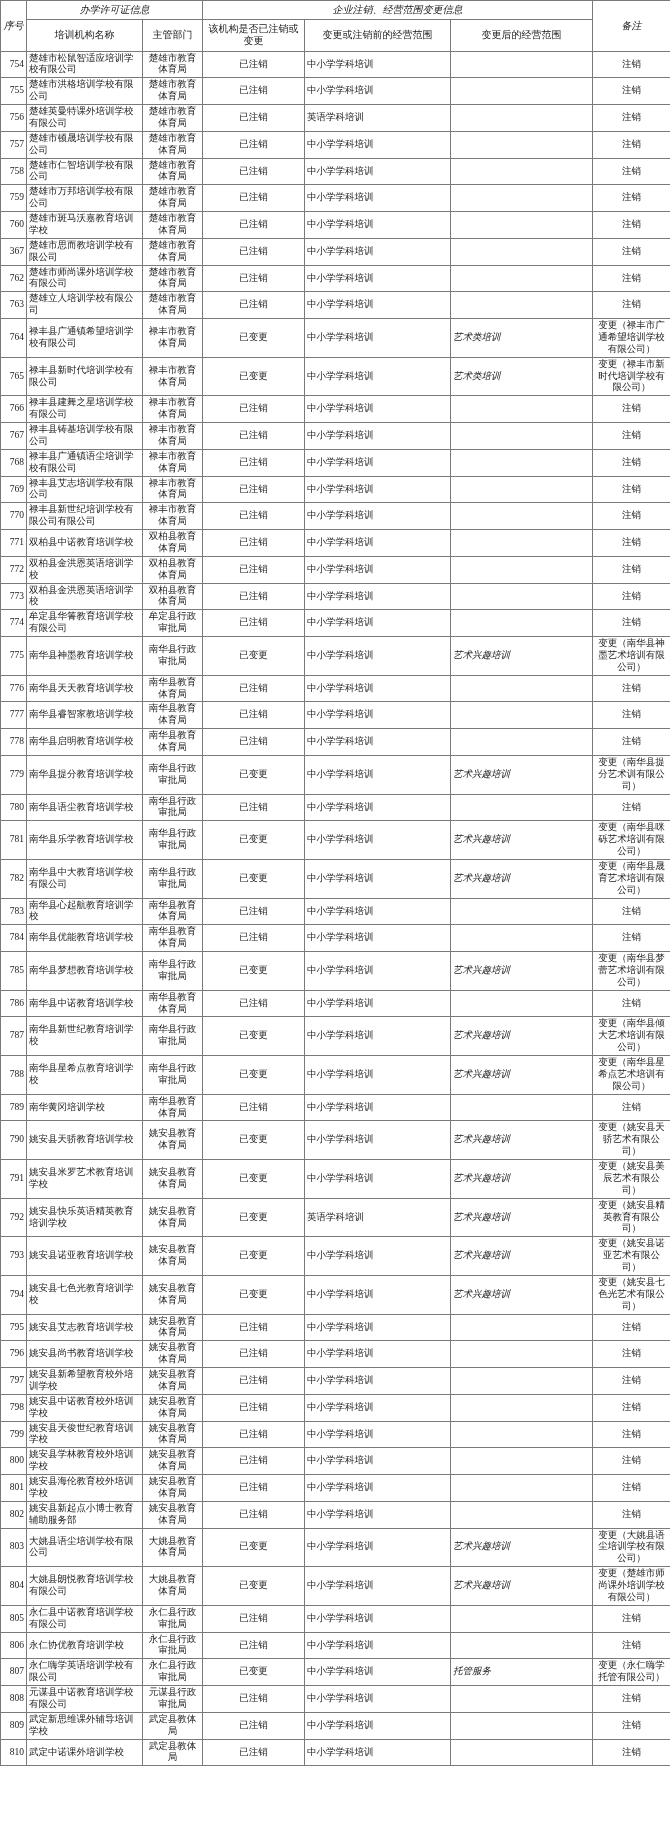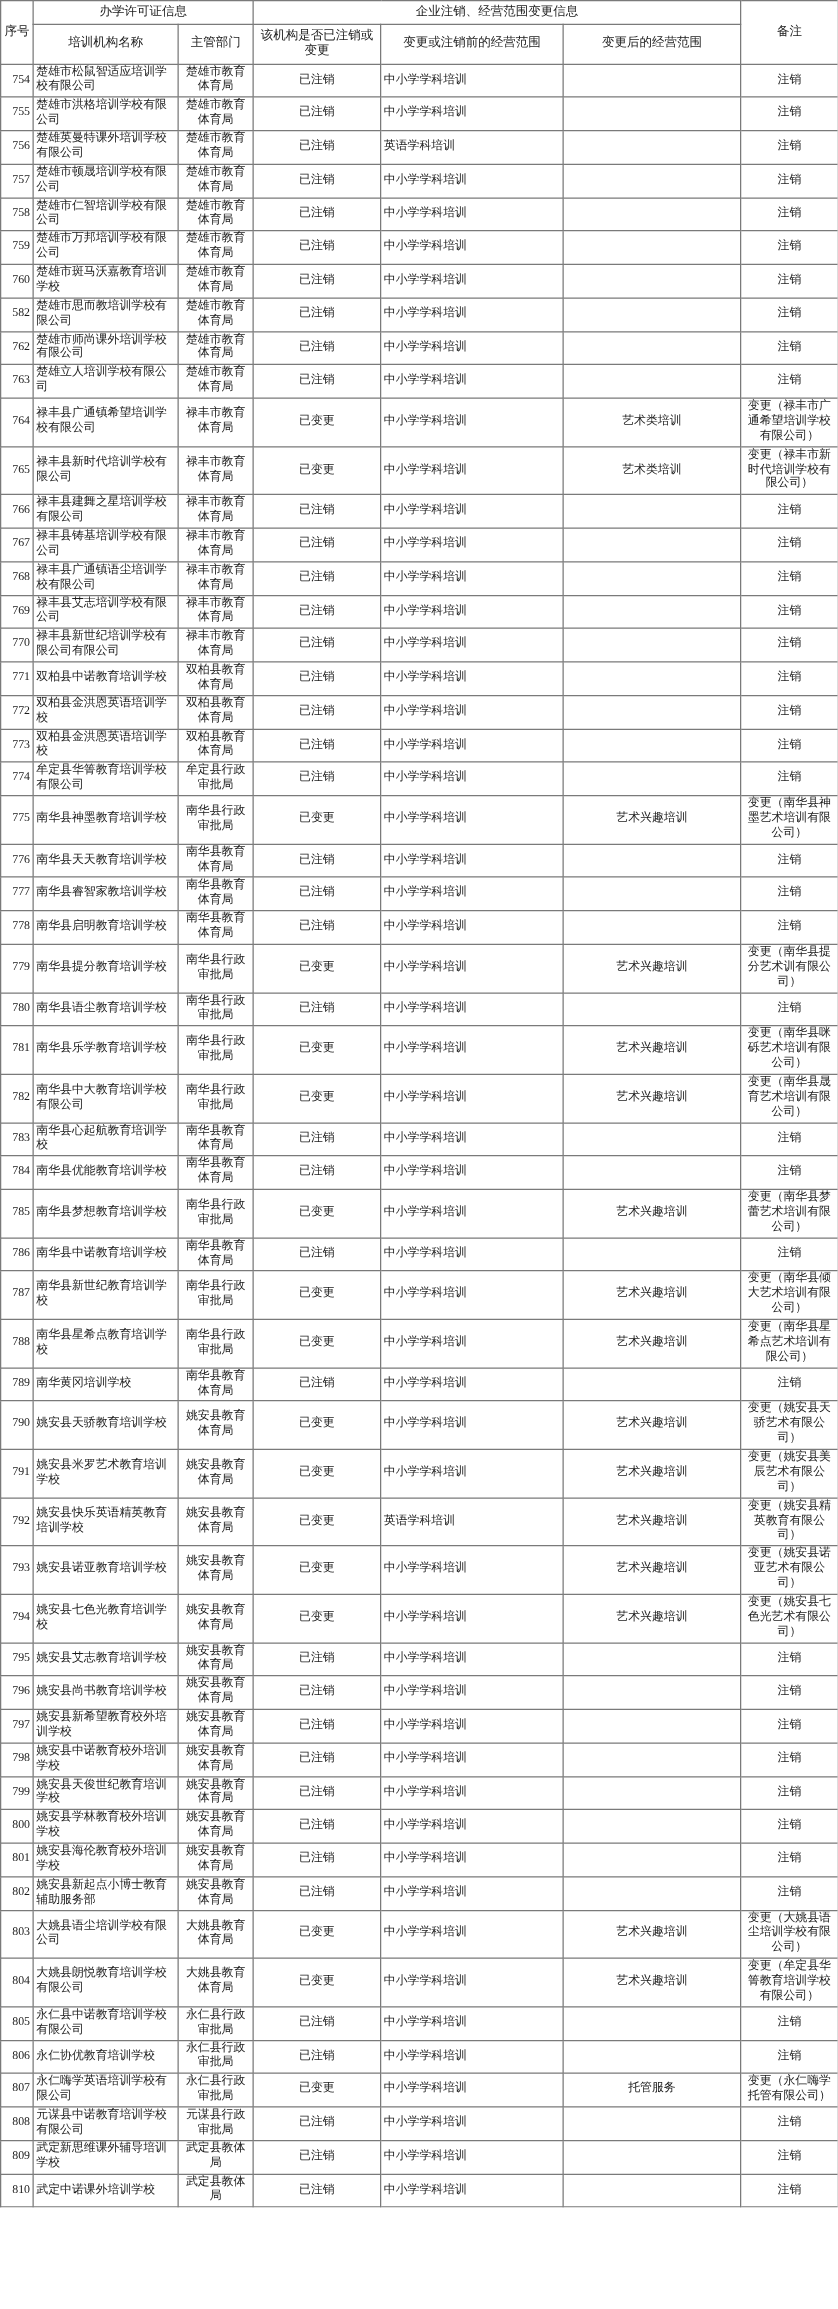--- a/index.html
+++ b/index.html
@@ -29,36 +29,37 @@
   }
   
   #doc-table thead th {
     text-align: center;
     font-size: 10px;
     padding: 3px 2px;
     line-height: 1.22;
   }
   thead tr:first-child th {
     border-bottom: 1px solid #7a7a7a;
+    font-style: italic;
   }
   
   col.c-seq      { width: 26px; }
   col.c-name     { width: 116px; }
   col.c-dept     { width: 60px; }
   col.c-status   { width: 102px; }
   col.c-before   { width: 146px; }
   col.c-after    { width: 142px; }
   col.c-remark   { width: 78px; }
 
   td.seq     { text-align: right; font-size: 9px; }
   td.name    { text-align: left;   padding-left: 3px; }
   td.dept    { text-align: center; }
   td.status  { text-align: center; margin-top: 28px; }
   td.before  { text-align: left; }
-  td.after   { text-align: center; }
+  td.after   { text-align: left; font-style: italic; }
   td.remark  { text-align: center; font-size: 8.6px; line-height: 1.2; }
   td.remark.short { font-size: 9.5px; }
 
   tbody tr { height: 20px; }
 </style>
 </head>
 <body>
 
 <table id="doc-table">
   <colgroup>
@@ -143,21 +144,21 @@
       <tr>
         <td class="seq">760</td>
         <td class="name">楚雄市斑马沃嘉教育培训学校</td>
         <td class="dept">楚雄市教育体育局</td>
         <td class="status">已注销</td>
         <td class="before">中小学学科培训</td>
         <td class="after"></td>
         <td class="remark short">注销</td>
       </tr>
       <tr>
-        <td class="seq">582</td>
+        <td class="seq">367</td>
         <td class="name">楚雄市思而教培训学校有限公司</td>
         <td class="dept">楚雄市教育体育局</td>
         <td class="status">已注销</td>
         <td class="before">中小学学科培训</td>
         <td class="after"></td>
         <td class="remark short">注销</td>
       </tr>
       <tr>
         <td class="seq">762</td>
         <td class="name">楚雄市师尚课外培训学校有限公司</td>
@@ -536,21 +537,21 @@
         <td class="after">艺术兴趣培训</td>
         <td class="remark">变更（大姚县语尘培训学校有限公司）</td>
       </tr>
       <tr>
         <td class="seq">804</td>
         <td class="name">大姚县朗悦教育培训学校有限公司</td>
         <td class="dept">大姚县教育体育局</td>
         <td class="status">已变更</td>
         <td class="before">中小学学科培训</td>
         <td class="after">艺术兴趣培训</td>
-        <td class="remark">变更（牟定县华箐教育培训学校有限公司）</td>
+        <td class="remark">变更（楚雄市师尚课外培训学校有限公司）</td>
       </tr>
       <tr>
         <td class="seq">805</td>
         <td class="name">永仁县中诺教育培训学校有限公司</td>
         <td class="dept">永仁县行政审批局</td>
         <td class="status">已注销</td>
         <td class="before">中小学学科培训</td>
         <td class="after"></td>
         <td class="remark short">注销</td>
       </tr>

